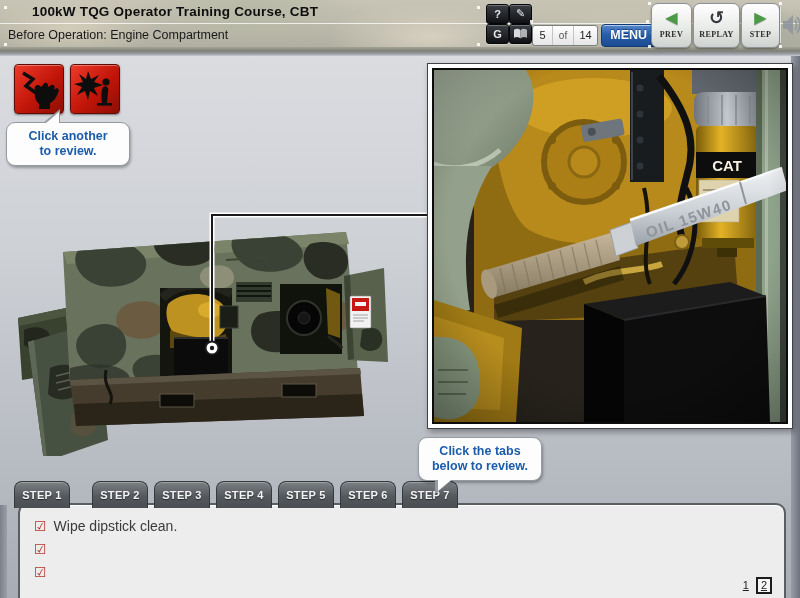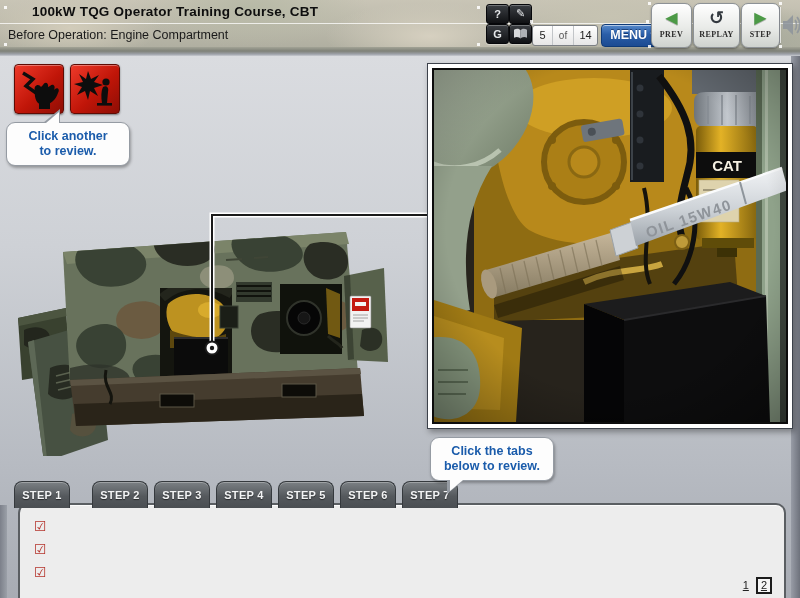--- a/index.html
+++ b/index.html
@@ -344,37 +344,38 @@
     <path d="M32,22 C36,20 38,23 37,27 L36,38 L31,38 C30,32 30,26 32,22 Z" fill="#0d0d0d"></path>
     <rect x="26" y="38" width="15" height="2.6" fill="#0d0d0d"></rect>
   </svg>
 </div>
 
 <div class="note up" style="left:6px;top:122px;width:112px">
   <div>Click another</div>
   <div>to review.</div>
 </div>
 
-<div class="note down" style="left:430px;top:437px;width:112px">
+<div class="note down" style="left:418px;top:437px;width:112px">
   <div>Click the tabs</div>
   <div>below to review.</div>
 </div>
 
 <div class="tab" style="left:14px">STEP 1</div>
 <div class="tab" style="left:92px">STEP 2</div>
 <div class="tab" style="left:154px">STEP 3</div>
 <div class="tab" style="left:216px">STEP 4</div>
 <div class="tab" style="left:278px">STEP 5</div>
 <div class="tab" style="left:340px">STEP 6</div>
 <div class="tab" style="left:402px">STEP 7</div>
 
 <div class="panel">
   <div class="list">
     <div class="item">
       <span class="chk">☑</span>
+      <span>Wipe dipstick clean.</span>
     </div>
     <div class="item">
       <span class="chk">☑</span>
     </div>
     <div class="item">
       <span class="chk">☑</span>
     </div>
   </div>
   <div class="pgnums">
     <a>1</a><span class="pg-box"><a>2</a></span>

